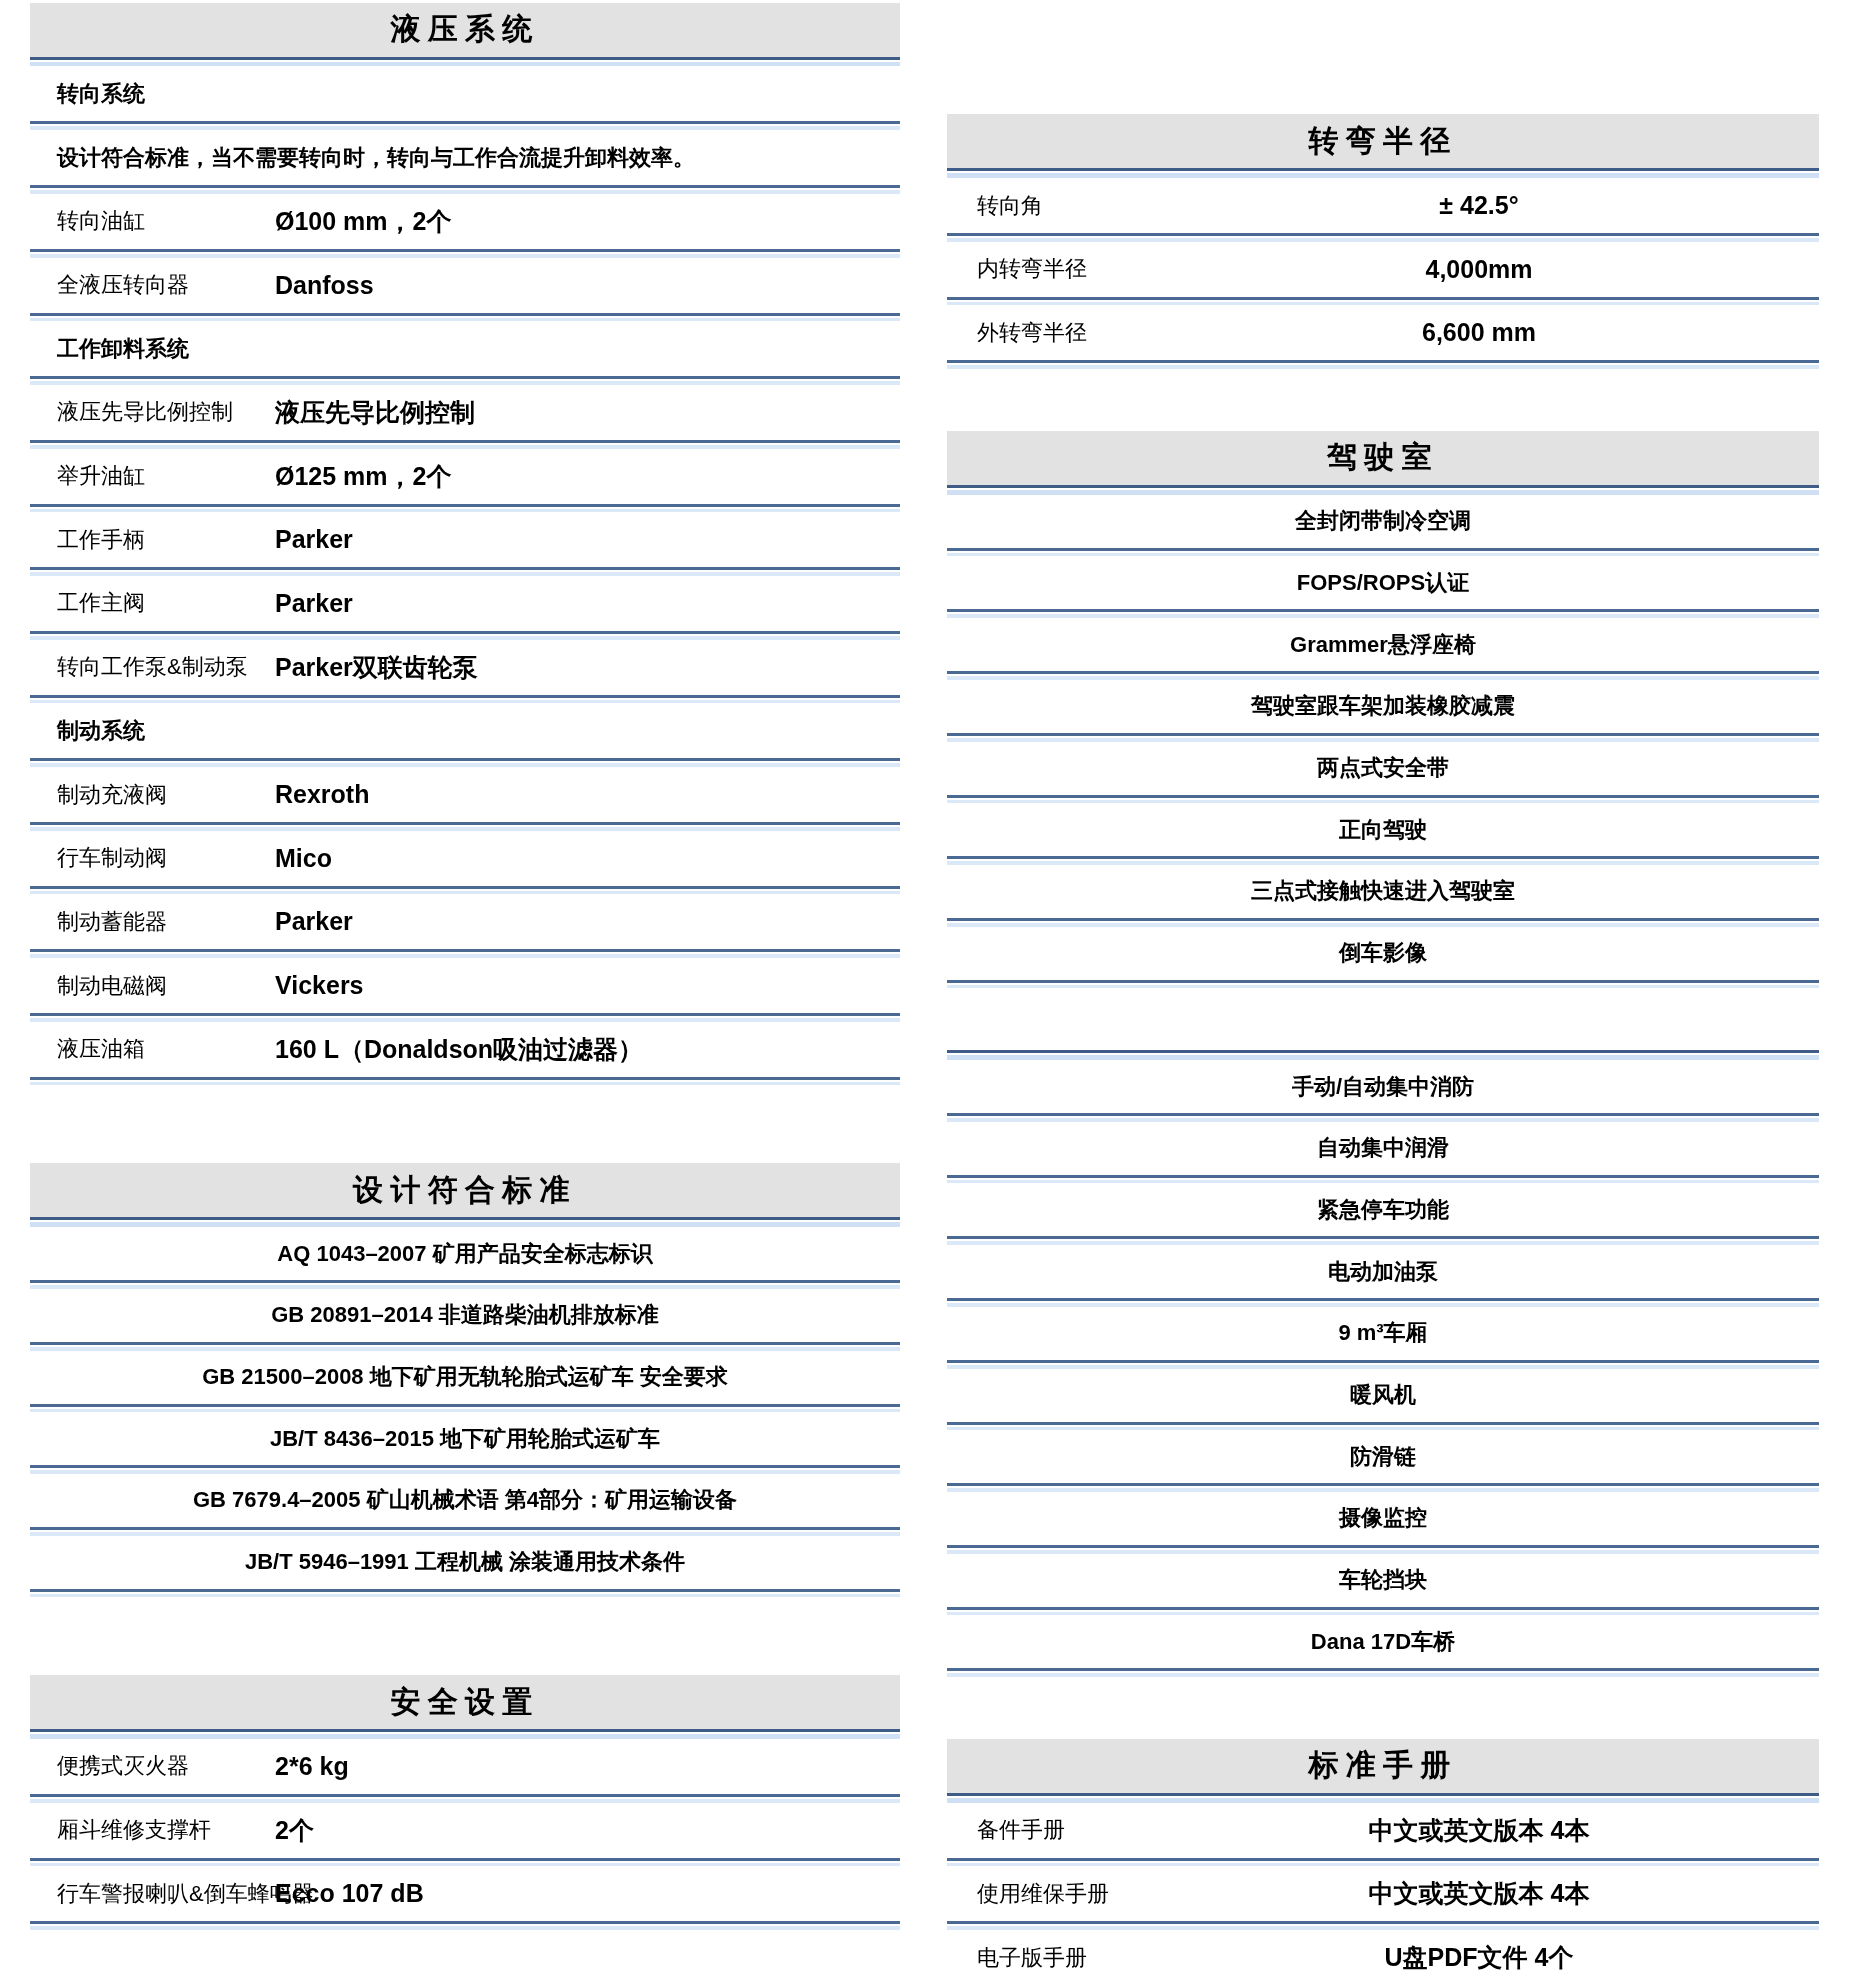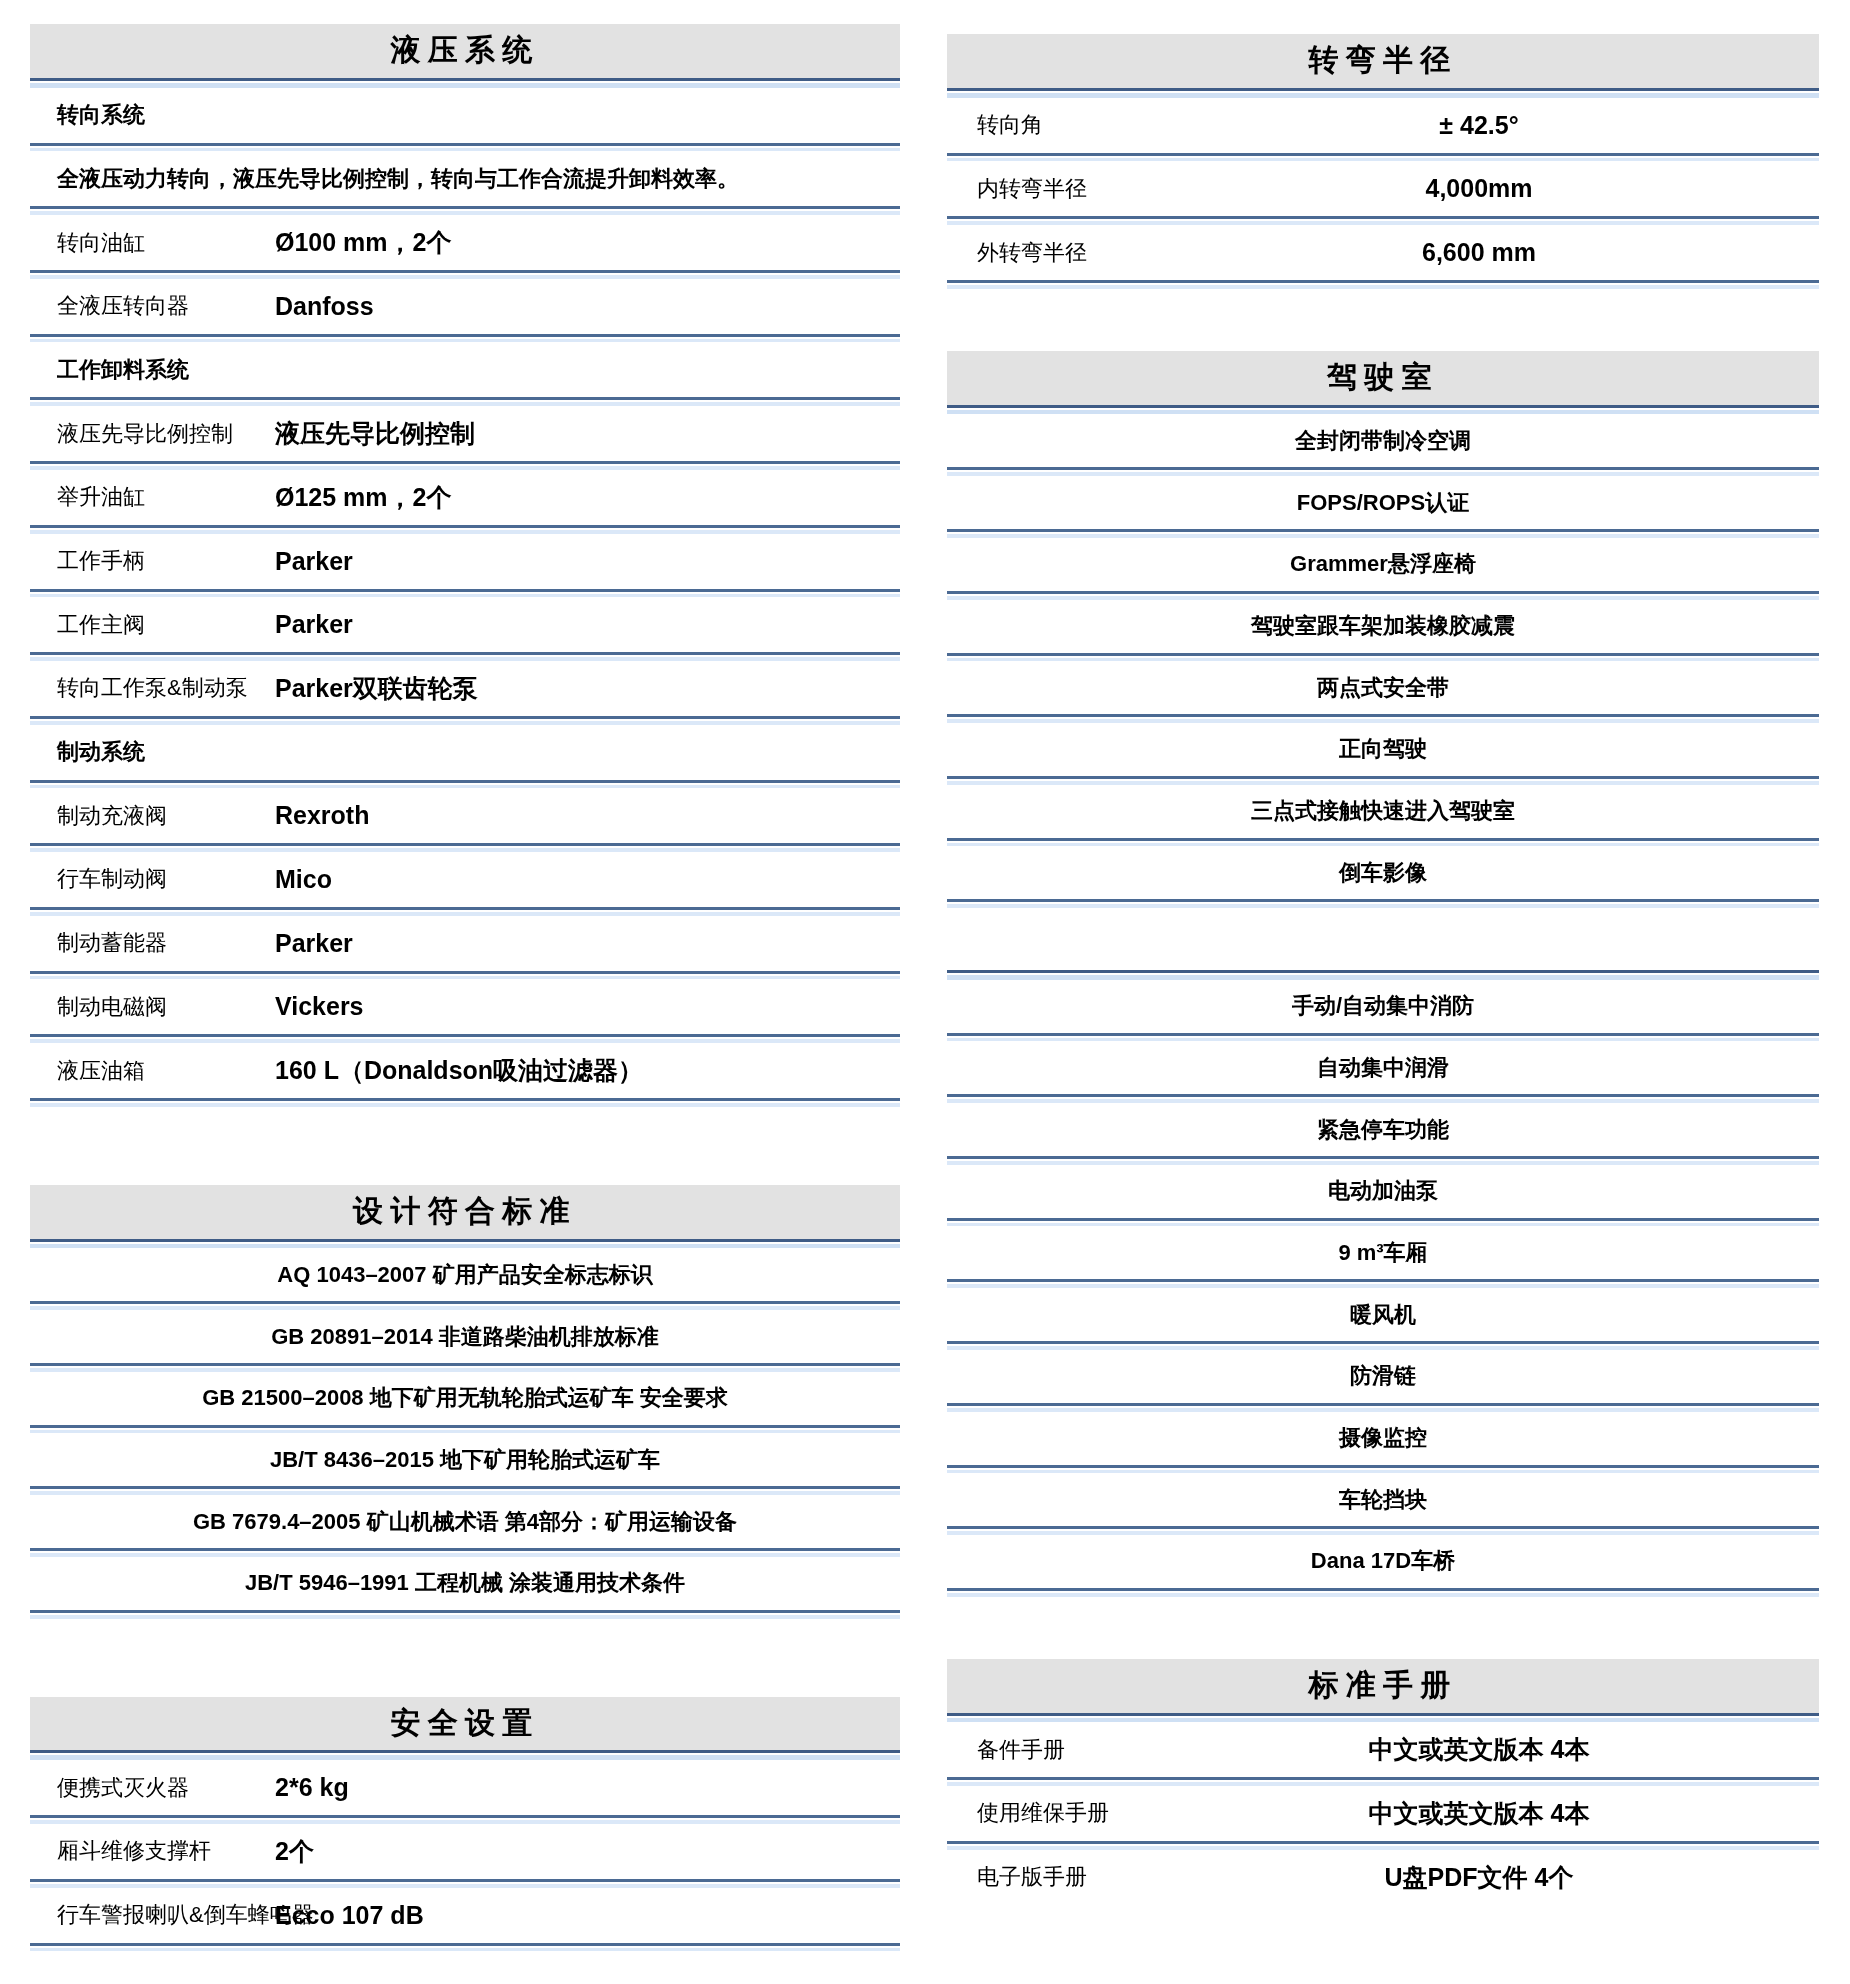--- a/index.html
+++ b/index.html
@@ -15,20 +15,21 @@
     overflow: hidden;
   }
 
   .page {
     position: relative;
     width: 1850px;
     height: 1985px;
     display: flex;
     flex-direction: row;
     box-sizing: border-box;
+    align-items: flex-end;
   }
 
   .col {
     box-sizing: border-box;
   }
   .col-left  { width: 926px; padding: 0 0 0 0; }
   .col-right { width: 924px; padding: 10px 0 0 0; }
 
   
   .spec-table {
@@ -120,21 +121,21 @@
 
     <div class="spec-table left-inset">
       <div class="tbl-title">液压系统</div>
       <div class="rule-head"></div>
       <div id="rows-hydraulic-system">
           <div class="row row-kv">
             <div class="cell-full">转向系统</div>
           </div>
           <div class="rule-row"></div>
           <div class="row row-kv">
-            <div class="cell-full">全液压动力转向，液压先导比例控制，转向与工作合流提升卸料效率。</div>
+            <div class="cell-full">设计符合标准，当不需要转向时，转向与工作合流提升卸料效率。</div>
           </div>
           <div class="rule-row"></div>
           <div class="row row-kv">
             <div class="cell-label">转向油缸</div>
             <div class="cell-value">Ø100 mm，2个</div>
           </div>
           <div class="rule-row"></div>
           <div class="row row-kv">
             <div class="cell-label">全液压转向器</div>
             <div class="cell-value">Danfoss</div>

